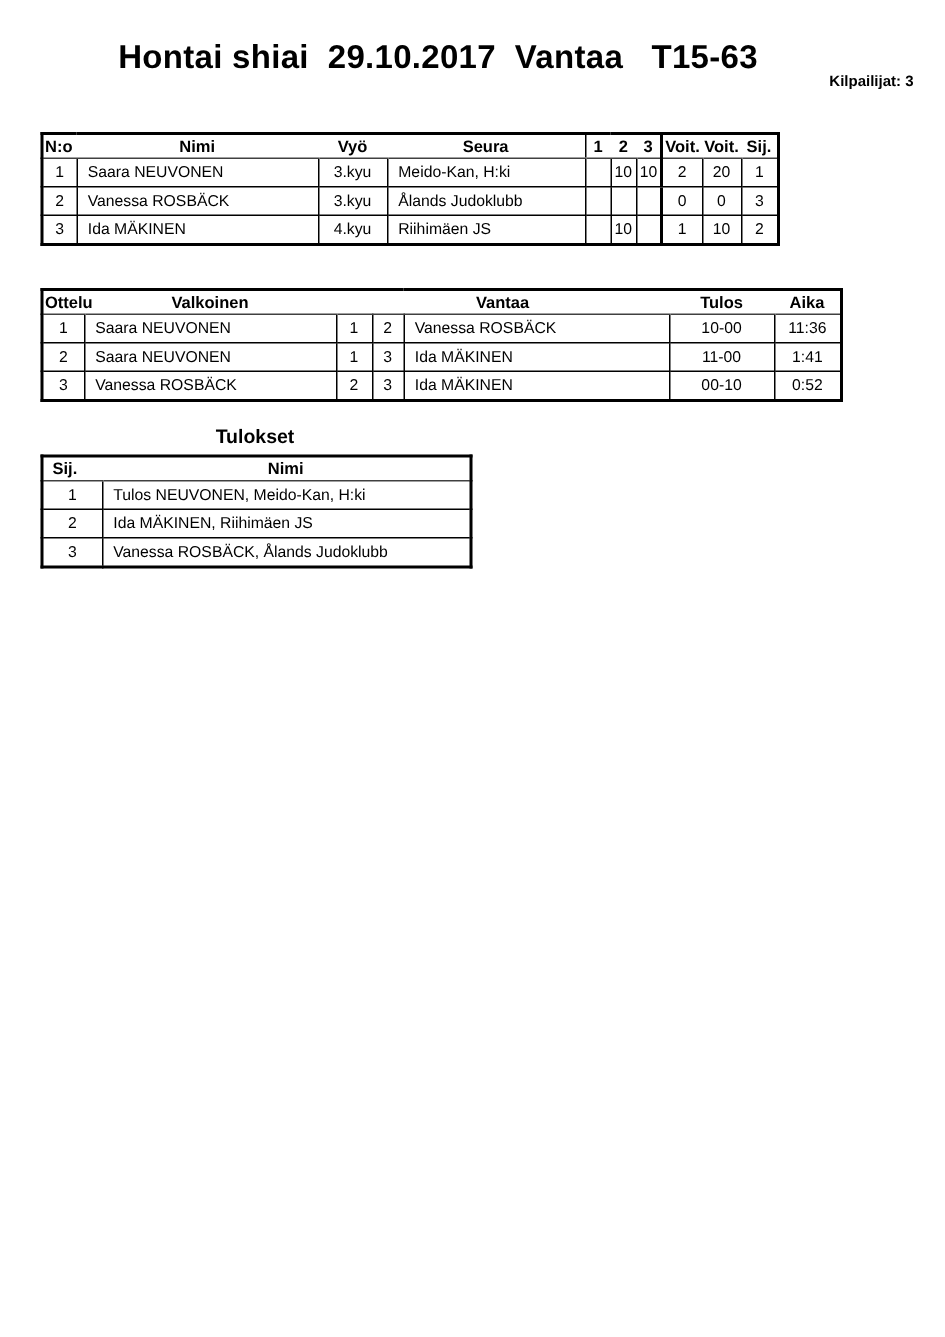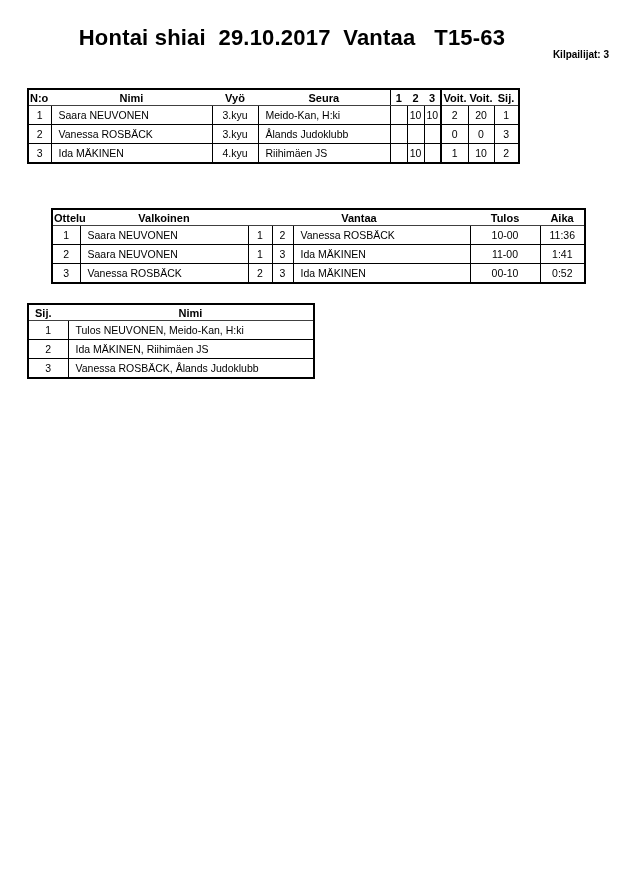--- a/index.html
+++ b/index.html
@@ -31,21 +31,21 @@
   #heading-results     { top: 283px; left: 27px; width: 286px; }
 
   table {
     position: absolute;
     border-collapse: collapse;
     table-layout: fixed;
     border: 2px solid #000;
     background: #fff;
   }
   #table-competitors { top: 88px;  left: 27px; width: 491px; }
-  #table-matches     { top: 208px; left: 27px; width: 533px; margin-left: 24px; }
+  #table-matches     { top: 192px; left: 27px; width: 533px; }
   #table-results     { top: 303px; left: 27px; width: 286px; }
 
   td {
     border: 1px solid #000;
     font-size: 10.5px;
     height: 18px;
     padding: 0 2px;
     text-align: center;
     vertical-align: middle;
     overflow: hidden;
@@ -189,20 +189,21 @@
         <td class="al">Vanessa ROSBÄCK</td>
         <td>2</td>
         <td>3</td>
         <td class="al">Ida MÄKINEN</td>
         <td>00-10</td>
         <td>0:52</td>
       </tr>
     </tbody>
   </table>
 
+  <div class="sec-heading" id="heading-results">Tulokset</div>
 
   <table id="table-results">
     <colgroup>
       <col style="width:40px">
         <col style="width:246px">
     </colgroup>
     <thead>
       <tr>
         <th class="al6">Sij.</th>
         <th>Nimi</th>

